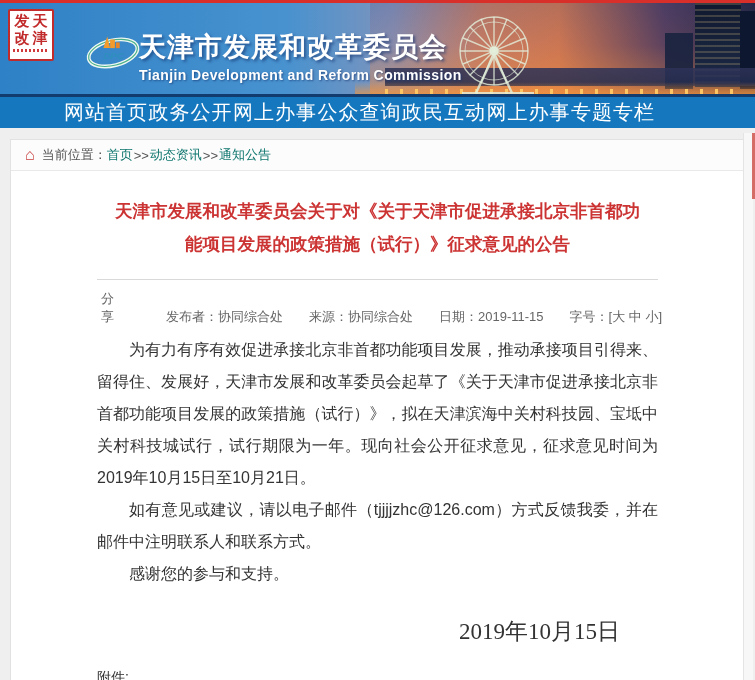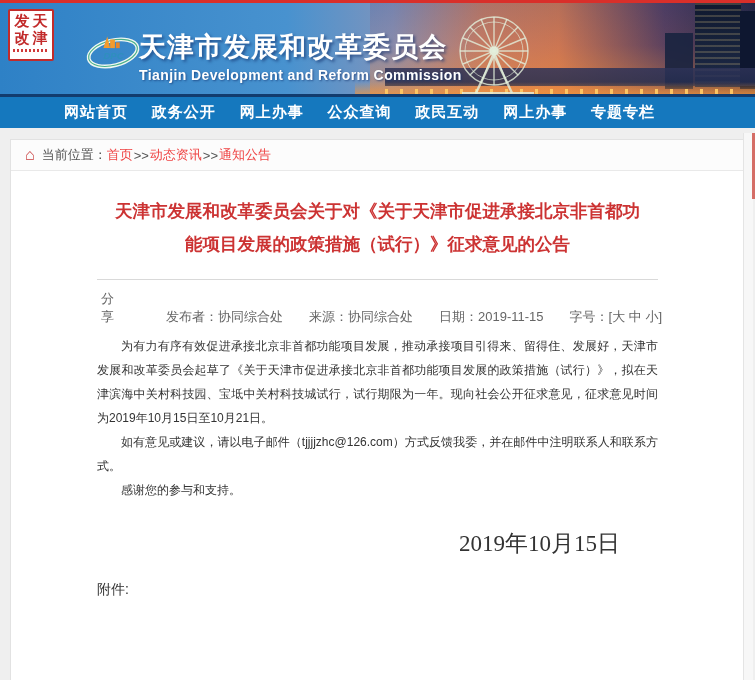--- a/index.html
+++ b/index.html
@@ -47,43 +47,43 @@
   .low-sil { position:absolute; right:0; bottom:11px; width:370px; height:18px; opacity:.85;
     background:linear-gradient(to top,#232c4e,#2e3358); }
   .glow { position:absolute; right:0; bottom:0; width:400px; height:15px;
     background:linear-gradient(to top, rgba(244,150,60,.8), rgba(244,150,60,0)); }
   .lights { position:absolute; right:10px; bottom:3px; width:360px; height:5px;
     background:repeating-linear-gradient(to right, rgba(255,200,100,.95) 0 3px, transparent 3px 15px); }
 
   
   .main-nav { height:31px; background:#1578be; display:flex; align-items:center;
     justify-content:space-between; padding:0 100px 0 64px; }
-  .main-nav a { color:#fff; font-size:15px; font-weight:bold; letter-spacing:1px;
+  .main-nav a { color:#fff; font-size:20px; font-weight:normal; letter-spacing:1px;
     text-decoration:none; white-space:nowrap; }
 
   
   .content { margin:11px 10px 0; background:#fff; border:1px solid #e2e2e2; height:560px; box-sizing:border-box; }
   .breadcrumb { height:30px; display:flex; align-items:center; padding:0 14px;
     background:#fcfcfc; border-bottom:1px solid #e9e9e9; font-size:13px; color:#555; }
   .home-icon { color:#c94040; margin-right:7px; font-size:16px; line-height:1; }
-  .breadcrumb a { color:#ef4444; text-decoration:none; }
+  .breadcrumb a { color:#0f766e; text-decoration:none; }
   .breadcrumb .sep { margin:0 1px; }
 
   .article { padding:0 86px; }
   .article-title { color:#cc3333; font-size:17.5px; font-weight:bold; line-height:1.9;
     text-align:center; width:540px; margin:24px auto 0;font-family:Liberation Serif, serif; }
 
   .meta { margin-top:17px; border-top:1px solid #d9d9d9; padding:10px 4px 0;
     display:flex; align-items:flex-end; font-size:13px; color:#666; }
   .meta .share { margin-right:52px; cursor:pointer; }
   .meta .m-item { margin-right:26px; white-space:nowrap; }
   .meta .fontsize { cursor:pointer; }
 
   .body-text { margin-top:8px; }
-  .body-text p { margin:0; font-size:12px; color:#333; line-height:2.0;
+  .body-text p { margin:0; font-size:16px; color:#333; line-height:2.0;
     text-indent:2em; text-align:justify; }
 
   .sign-date { margin-top:26px; text-align:right; padding-right:38px; font-size:23px; color:#333;
     font-family:"Liberation Serif","DejaVu Serif",serif; }
 
   .attach-label { margin-top:22px; font-size:14px; color:#333; }
 
   
   .scroll-strip { position:absolute; right:2px; top:133px; bottom:0; width:9px;
     background:#f7f7f7; border-left:1px solid #e4e4e4; }

